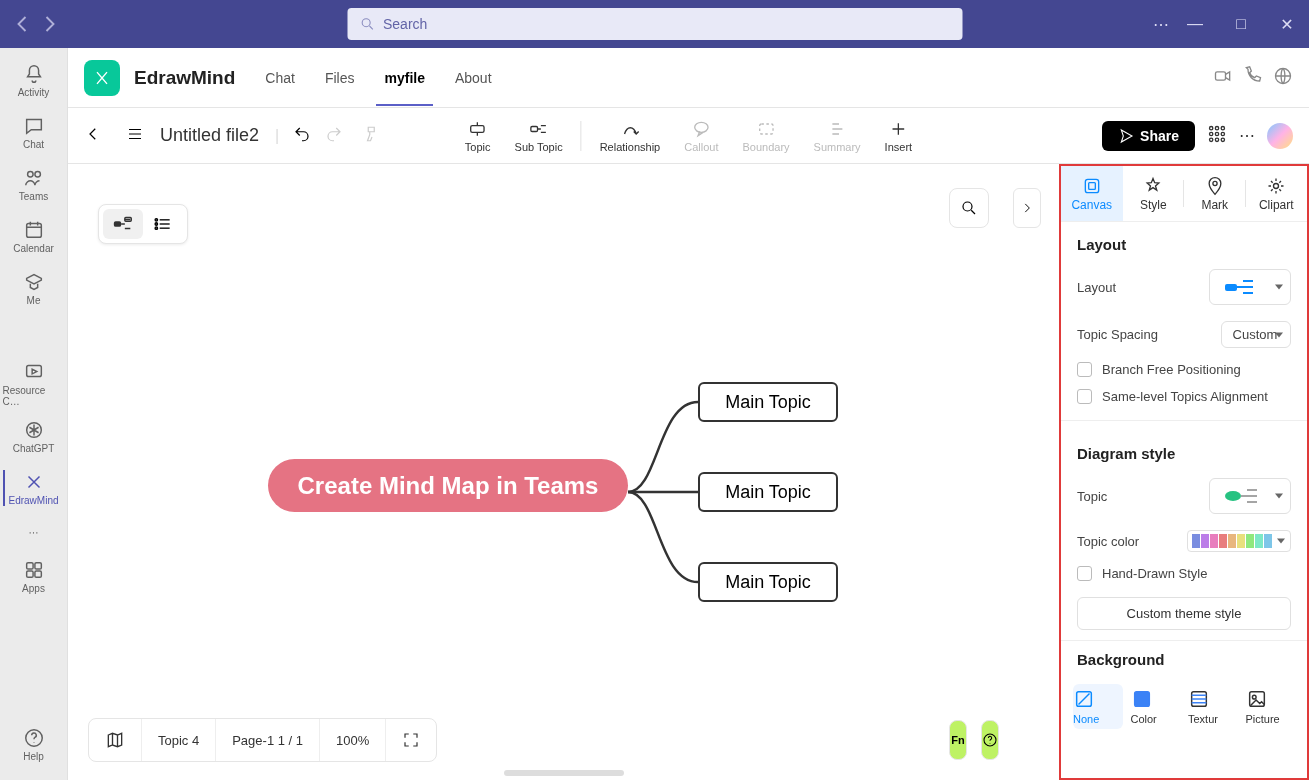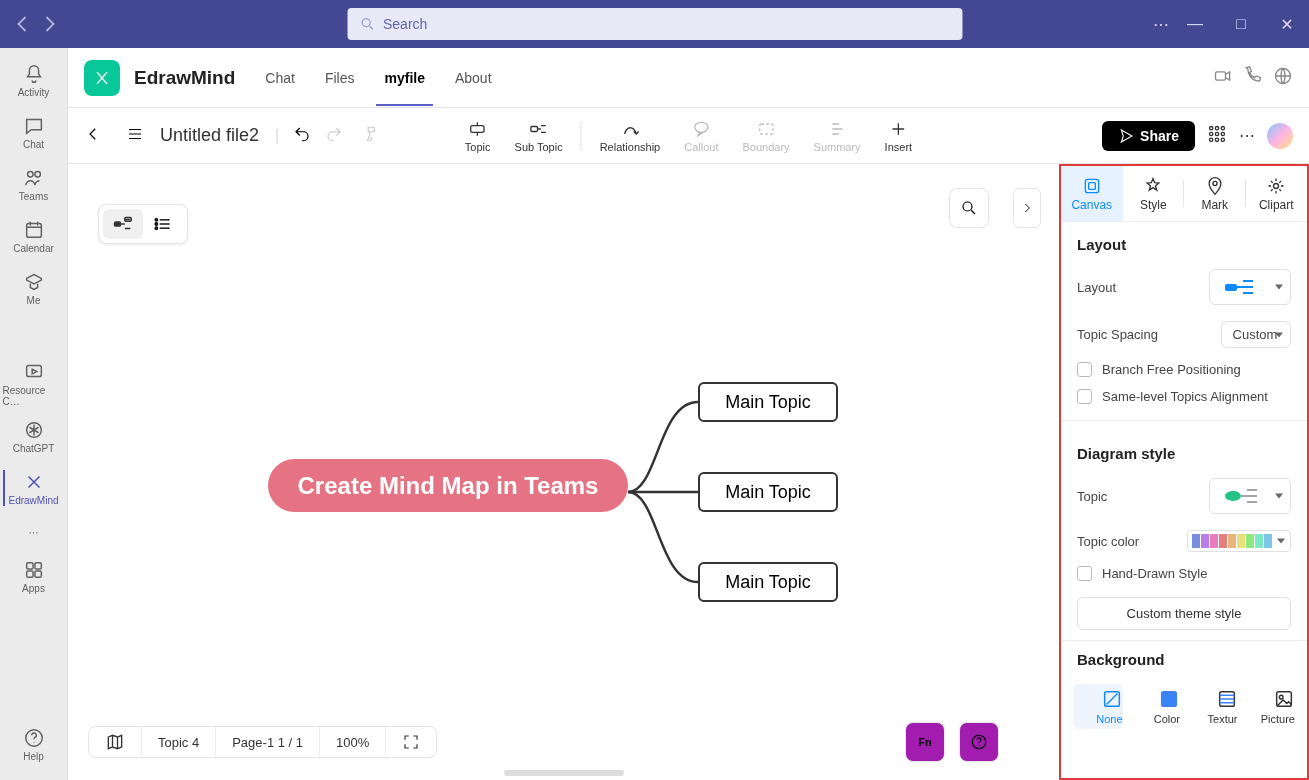--- a/index.html
+++ b/index.html
@@ -51,25 +51,25 @@
   .search-fab { position:absolute; top:24px; right:70px; width:40px; height:40px; border:1px solid #e5e5e5; border-radius:8px; display:flex; align-items:center; justify-content:center; cursor:pointer; background:#fff;}
   .collapse-tab { position:absolute; top:24px; right:18px; width:28px; height:40px; border:1px solid #e5e5e5; border-radius:6px; display:flex; align-items:center; justify-content:center; cursor:pointer; background:#fff;}
 
   .mindmap { position:absolute; top:200px; left:200px; }
   .central-node { position:absolute; top:95px; left:0; width:360px; height:53px; background:#e57383; color:#fff; font-size:24px; font-weight:600; display:flex; align-items:center; justify-content:center; border-radius:33px;}
   .main-topic { position:absolute; width:140px; height:40px; border:2px solid #333; border-radius:6px; background:#fff; display:flex; align-items:center; justify-content:center; font-size:18px; left:430px;}
   .mt1 { top:18px;} .mt2 { top:108px;} .mt3 { top:198px;}
   .branches { position:absolute; top:0; left:360px; width:70px; height:260px; }
 
   .bottom-bar { position:absolute; bottom:18px; left:20px; right:60px; display:flex; align-items:center;}
-  .status-pill { background:#fff; border:1px solid #e5e5e5; border-radius:8px; height:32px; display:flex; align-items:center; }
+  .status-pill { background:#fff; border:1px solid #e5e5e5; border-radius:8px; height:44px; display:flex; align-items:center; }
   .status-pill > div { padding: 0 16px; height:100%; display:flex; align-items:center; border-right:1px solid #eee; font-size:13px; color:#333;}
   .status-pill > div:last-child { border-right:none;}
   .fab-right { margin-left:auto; display:flex; gap:14px;}
-  .fab { width:40px; height:40px; border:1px solid #e5e5e5; border-radius:8px; display:flex; align-items:center; justify-content:center; cursor:pointer; background:#a21caf;}
+  .fab { width:18px; height:40px; border:1px solid #e5e5e5; border-radius:8px; display:flex; align-items:center; justify-content:center; cursor:pointer; background:#bef264;}
   .scroll-hint { position:absolute; bottom:4px; left:50%; transform:translateX(-50%); width:120px; height:6px; background:#ddd; border-radius:3px;}
 
   .rightpanel { width:250px; border:2px solid #e03a3a; display:flex; flex-direction:column; }
   .rp-tabs { display:flex; border-bottom:1px solid #eee; height:56px;}
   .rp-tab { flex:1; display:flex; flex-direction:column; align-items:center; justify-content:center; font-size:12px; color:#333; cursor:pointer; position:relative;}
   .rp-tab svg { width:20px; height:20px; margin-bottom:2px;}
   .rp-tab.active { color:#0b8bff; background:#e6f2ff;}
   .rp-tab.sep-r::after { content:""; position:absolute; right:0; top:14px; bottom:14px; width:1px; background:#e5e5e5;}
   .rp-section-title { font-size:15px; font-weight:700; color:#222; padding:14px 16px 8px;}
   .rp-row { display:flex; align-items:center; justify-content:space-between; padding:8px 16px; font-size:13px; color:#444;}
@@ -81,21 +81,21 @@
   .rp-hr { height:1px; background:#eee; margin:10px 0;}
   .rainbow-opt { width:24px; height:22px; border:1px solid #ccc; border-radius:4px; cursor:pointer;}
   .rainbow-opt.sel { border:2px solid #17b36b;}
   .color-strip { display:flex; gap:1px; border:1px solid #e0e0e0; border-radius:4px; padding:3px 18px 3px 4px; position:relative; cursor:pointer;}
   .color-strip::after { content:""; position:absolute; right:5px; top:50%; width:0;height:0;border-left:4px solid transparent;border-right:4px solid transparent;border-top:5px solid #666; transform:translateY(-50%);}
   .color-sw { width:8px; height:14px;}
   .btn-outline { border:1px solid #e0e0e0; border-radius:6px; padding:8px; text-align:center; margin:10px 16px; font-size:13px; cursor:pointer; color:#333;}
 
   .bg-panel { border-top:1px solid #eee;}
   .bg-opts { display:flex; gap:8px; padding:8px 12px 0;}
-  .bg-opt { flex:1; display:flex; flex-direction:column; align-items:flex-end; font-size:11px; color:#333; cursor:pointer; border-radius:6px; padding:4px 0; gap:3px;}
+  .bg-opt { flex:1; display:flex; flex-direction:column; align-items:flex-start; font-size:11px; color:#333; cursor:pointer; border-radius:6px; padding:4px 0; gap:3px;}
   .bg-opt.sel { background:#eef5ff; color:#0b8bff;}
   .bg-opt svg{width:22px;height:22px;}
   svg { stroke: currentColor; fill:none; stroke-width:1.6; }
 </style>
 </head>
 <body>
 
 <div class="titlebar">
   <div class="nav-arrow">
       <svg viewBox="0 0 24 24">

